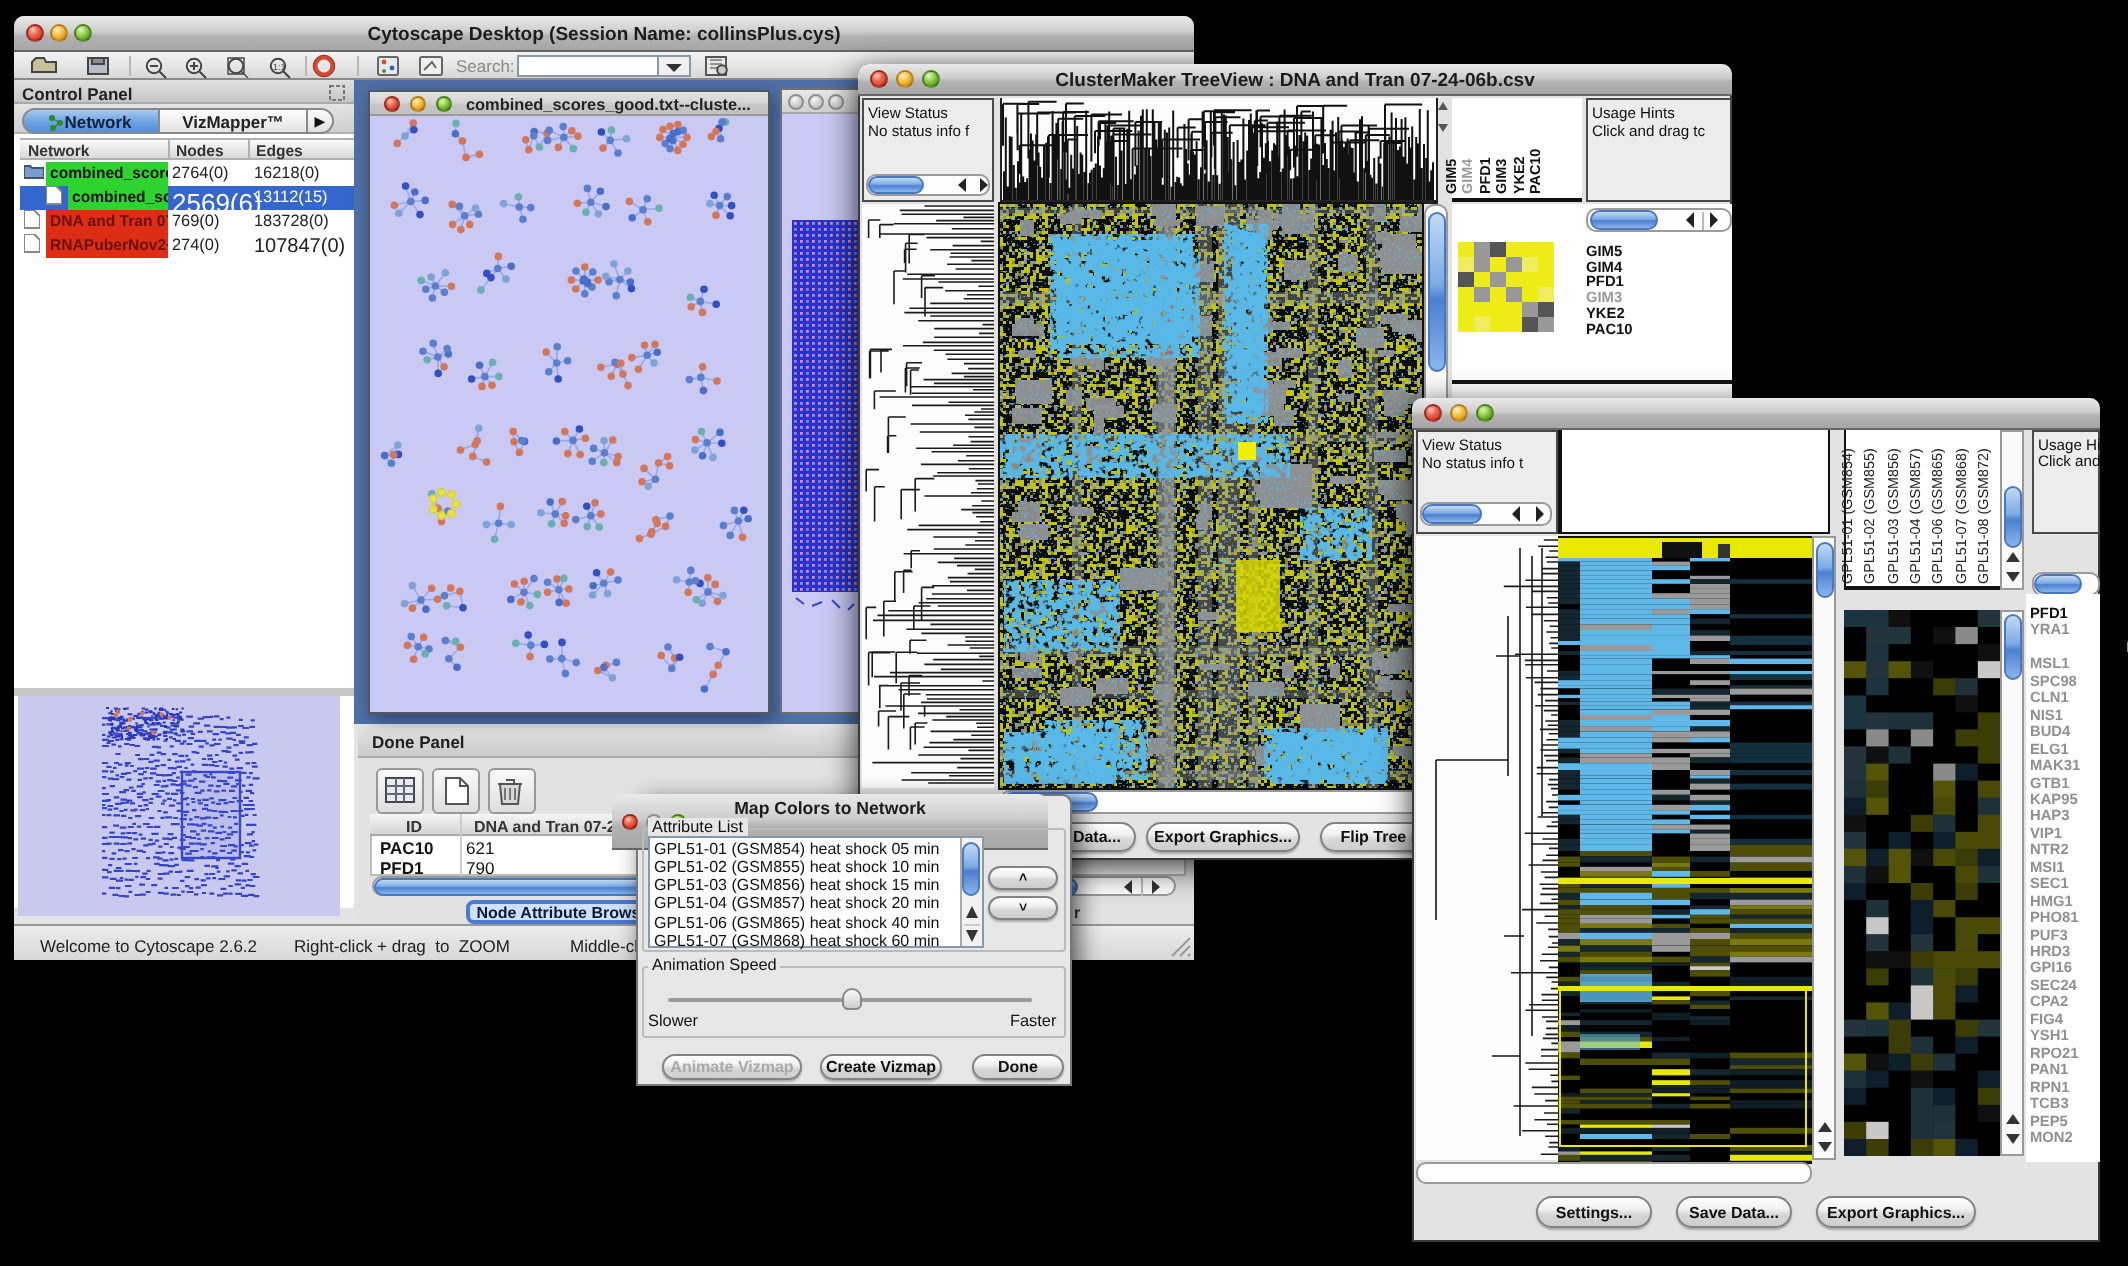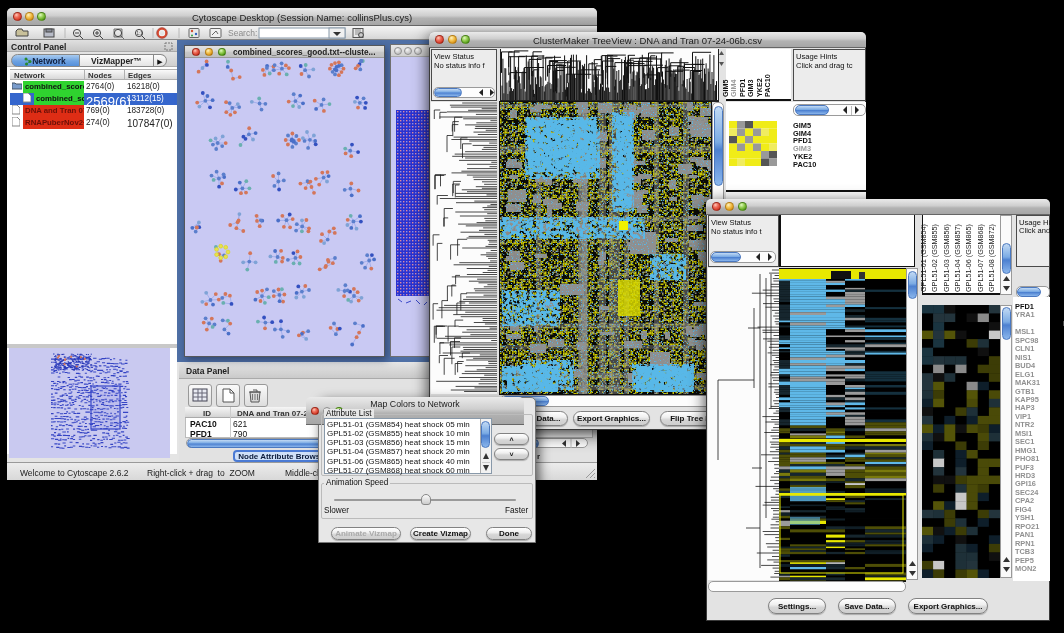--- a/index.html
+++ b/index.html
@@ -4,21 +4,21 @@
 html,body{width:1064px;height:633px;background:#000;overflow:hidden;
  font-family:"Liberation Sans",sans-serif;}
 .a{position:absolute;}
 .tb{background:linear-gradient(#eaeaea,#cecece 45%,#b2b2b2 60%,#a6a6a6);border-bottom:1px solid #666;}
 .tbi{background:linear-gradient(#e2e2e2,#d6d6d6 45%,#c6c6c6 60%,#c0c0c0);border-bottom:1px solid #999;}
 .tl{position:absolute;width:9px;height:9px;border-radius:50%;top:50%;margin-top:-4.5px;}
 .tlr{background:radial-gradient(circle at 35% 28%,#ffc8b8 0%,#ee6f5d 35%,#d8402c 70%,#991c10 100%);border:1px solid rgba(120,20,10,.6);}
 .tly{background:radial-gradient(circle at 35% 28%,#fff0c0 0%,#f5c95a 35%,#e09c20 70%,#a86c10 100%);border:1px solid rgba(150,100,10,.6);}
 .tlg{background:radial-gradient(circle at 35% 28%,#e0f8c0 0%,#9ed45e 35%,#62a824 70%,#3a7210 100%);border:1px solid rgba(50,100,10,.6);}
 .tlx{background:radial-gradient(circle at 35% 28%,#f8f8f8 0%,#d8d8d8 40%,#b0b0b0 100%);border:1px solid #909090;}
-.tt{position:absolute;width:100%;text-align:center;font-weight:normal;color:#1c1c1c;white-space:nowrap;}
+.tt{position:absolute;width:100%;text-align:center;font-weight:bold;color:#1c1c1c;white-space:nowrap;}
 .btn{position:absolute;background:linear-gradient(#ffffff,#f0f0f0 40%,#d6d6d6 60%,#cecece);border:1px solid #828282;border-radius:8px;
  text-align:center;font-weight:bold;color:#111;box-shadow:0 1px 1px rgba(0,0,0,.25);}
 .pane{position:absolute;background:#e9e9e9;border:1px solid #4a4a4a;color:#111;}
 .wpane{position:absolute;background:#fff;border:1px solid #4a4a4a;}
 .pill{position:absolute;background:linear-gradient(#c2daf4,#7babe4 45%,#4c80d0 55%,#8ab6ec);border-radius:5px;border:1px solid #4a78c0;}
 .trk{position:absolute;background:#fdfdfd;border:1px solid #9a9a9a;border-radius:6px;}
 .st{position:absolute;white-space:nowrap;}
 svg{display:block;}
 </style></head><body>
 <div class="a" style="left:7px;top:8px;width:590px;height:472px;background:#e4e4e4;border-radius:5px 5px 0 0;box-shadow:0 3px 14px rgba(0,0,0,.7);"></div>
@@ -123,21 +123,21 @@
       <circle cx="75.8" cy="10.9" r="1.1" fill="#d4765a"></circle>
       <circle cx="62.1" cy="8.8" r="1.1" fill="#d4765a"></circle>
       <circle cx="55.9" cy="11.9" r="1.1" fill="#d4765a"></circle>
       <circle cx="55.5" cy="16.2" r="1.1" fill="#d4765a"></circle>
       <rect x="82" y="38" width="29" height="43" fill="#4a5ad8" fill-opacity="0.10" stroke="#3847c8" stroke-width="1.2"></rect>
     </svg>
   </div>
 <div class="a" style="left:177px;top:40px;width:420px;height:322px;background:#4f70a6;"></div>
 <div class="a" style="left:179px;top:362px;width:418px;height:100px;background:#e2e2e2;">
     <div style="height:17px;background:linear-gradient(#e6e6e6,#cacaca);border-bottom:1px solid #aaa;">
-      <span class="st" style="left:7px;top:3.5px;font-size:8.5px;font-weight:bold;color:#222;">Data Panel</span>
+      <span class="st" style="left:7px;top:3.5px;font-size:8.5px;font-weight:bold;color:#222;">Done Panel</span>
       <svg class="a" style="right:6px;top:4px;" width="9" height="9">
         <rect x="1" y="1" width="7" height="7" fill="none" stroke="#777" stroke-dasharray="2 1"></rect>
       </svg>
     </div>
   </div>
 <div class="a" style="left:188px;top:384px;width:24px;height:23px;background:linear-gradient(#fafafa,#ddd);border:1px solid #999;border-radius:3px;"></div>
 <div class="a" style="left:216px;top:384px;width:24px;height:23px;background:linear-gradient(#fafafa,#ddd);border:1px solid #999;border-radius:3px;"></div>
 <div class="a" style="left:244px;top:384px;width:24px;height:23px;background:linear-gradient(#fafafa,#ddd);border:1px solid #999;border-radius:3px;"></div>
 <svg class="a" style="left:188px;top:384px;" width="86" height="23">
     <rect x="5" y="5" width="14" height="12" fill="#e8eaf2" stroke="#445"></rect>

